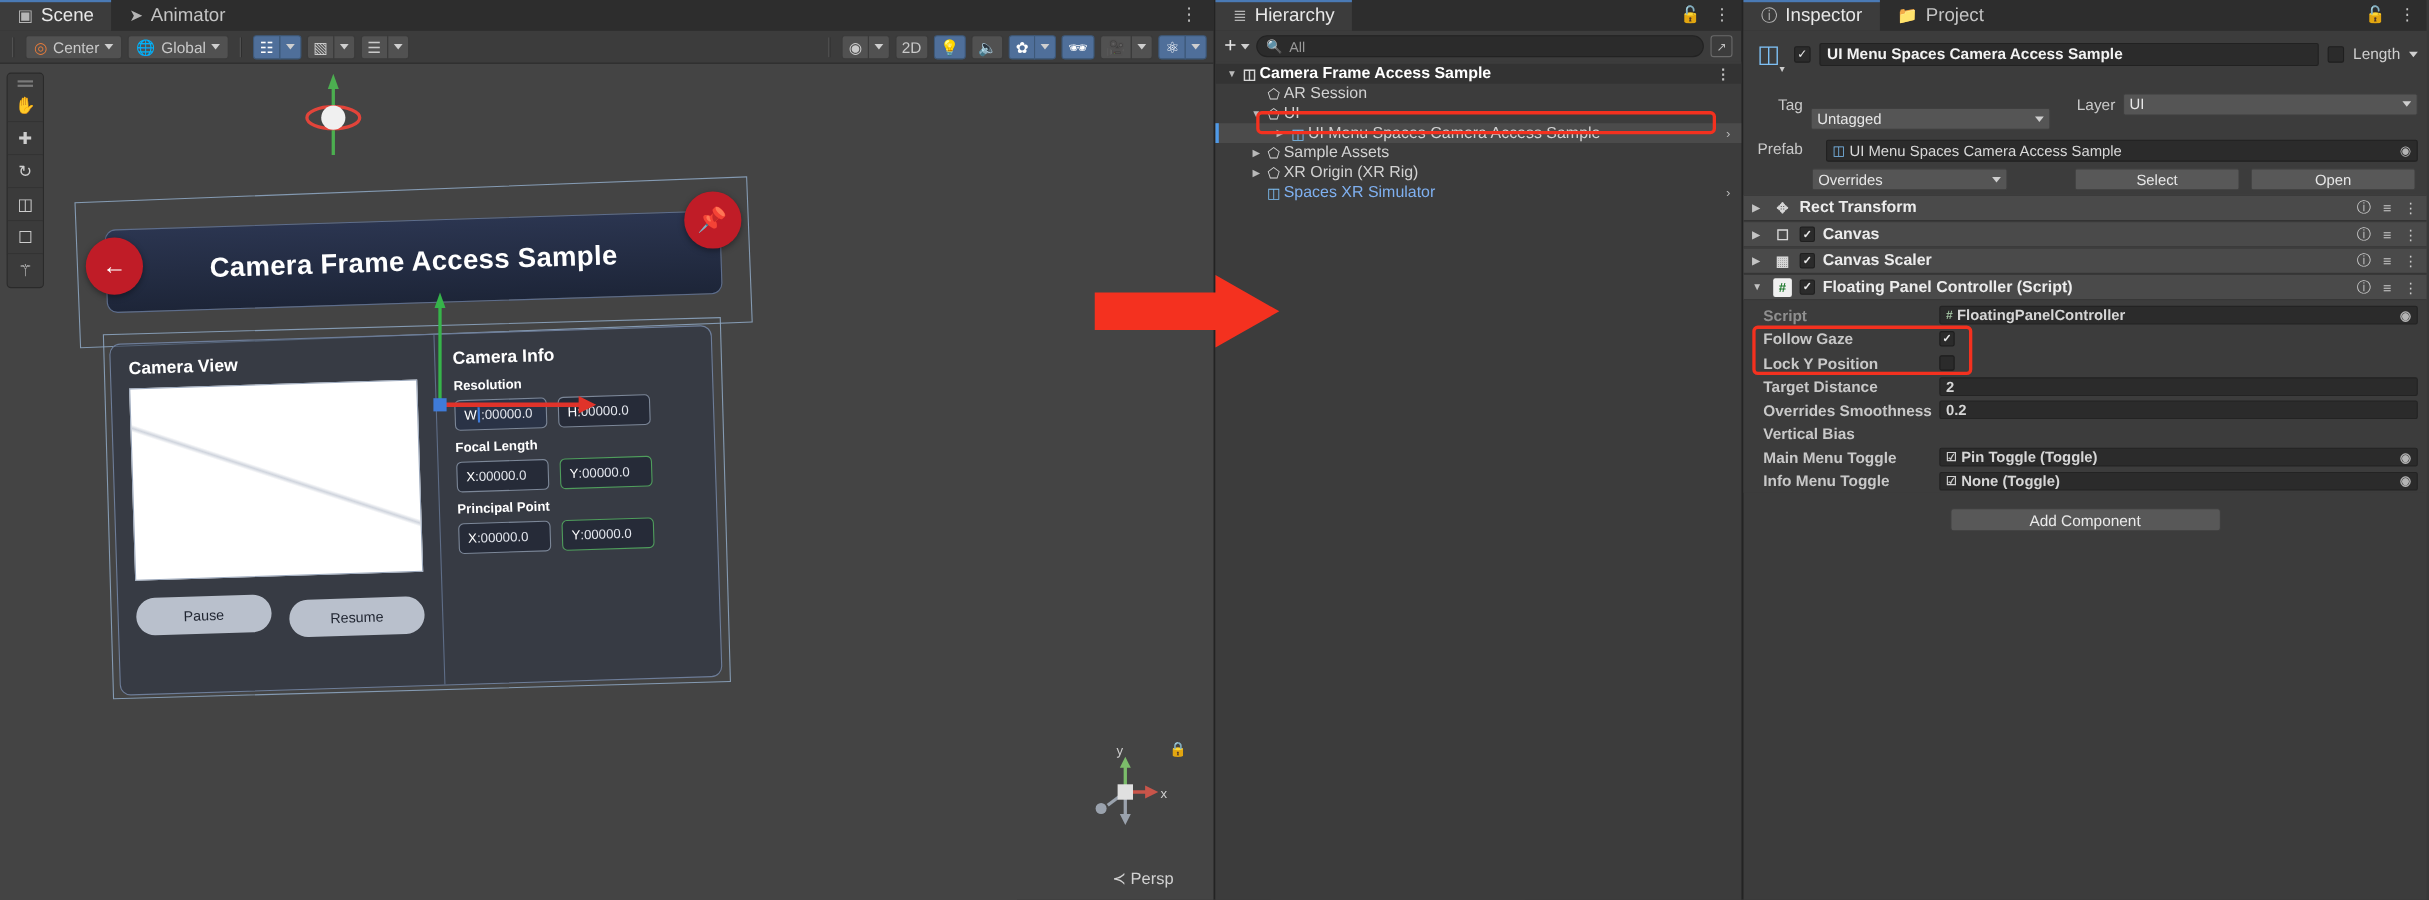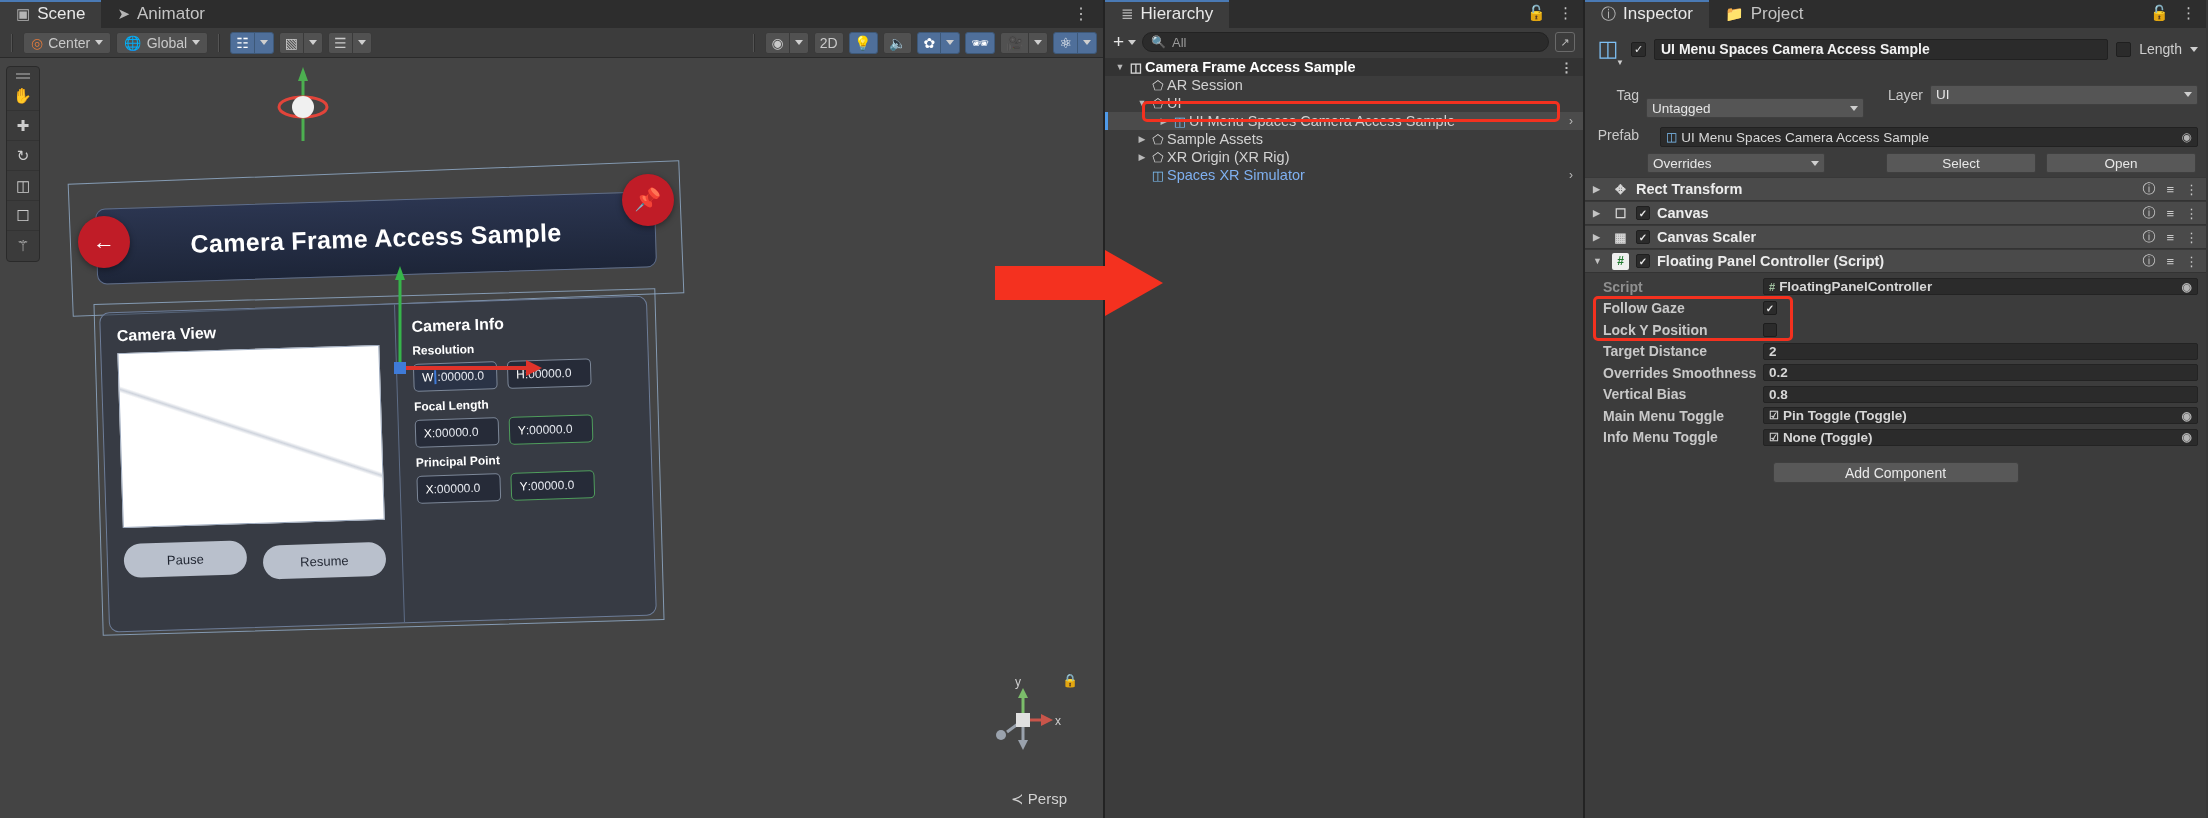--- a/index.html
+++ b/index.html
@@ -537,23 +537,20 @@
 
       <div class="prop">
         <span class="pn">Overrides Smoothness</span>
         <span class="pval">
             <span>0.2</span>
           </span>
       </div>
 
       <div class="prop">
         <span class="pn">Vertical Bias</span>
-        <span class="pval">
-            <span>0.8</span>
-          </span>
       </div>
 
 
       <div class="prop">
         <span class="pn">Main Menu Toggle</span>
         <span class="pval">
           <span style="font-size:11px;color:#cfcfcf;">☑</span>
           <span>Pin Toggle (Toggle)</span>
           <span class="radio-dot">◉</span>
         </span>

